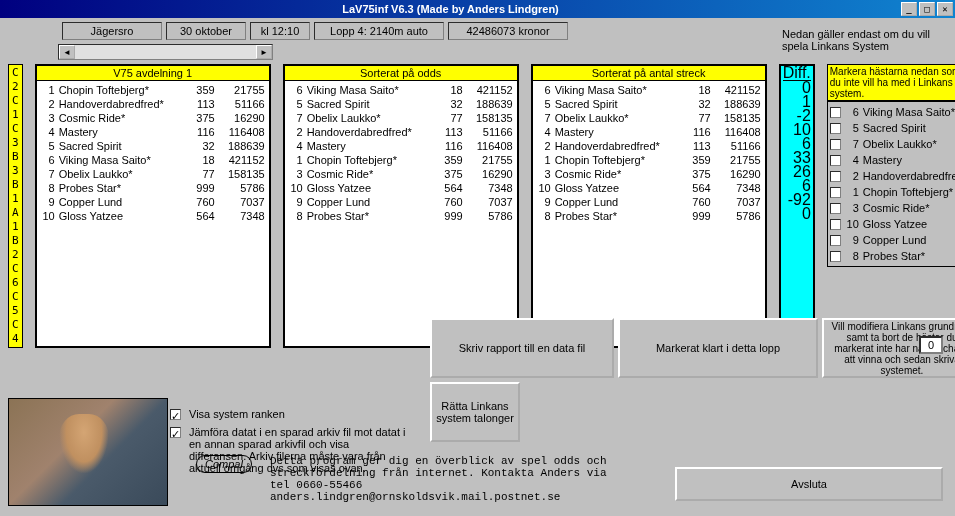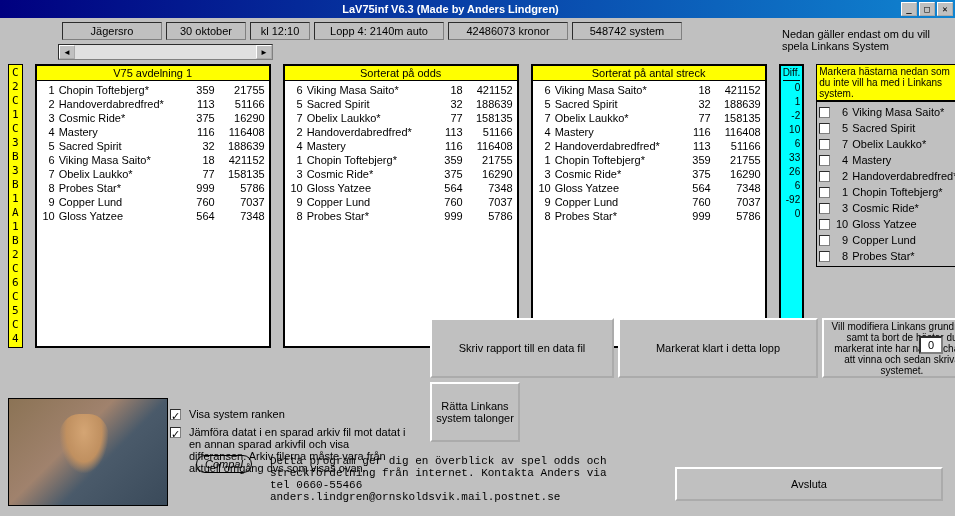--- a/index.html
+++ b/index.html
@@ -18,21 +18,21 @@
 .tables { display: flex; gap: 12px; margin-top: 4px; }
 .leftcodes { background: #ffff00; border: 1px solid #000; font-size: 11px; padding: 1px 3px; line-height: 14px; font-family: monospace; }
 .tbl { border: 2px solid #000; background: #fff; font-size: 11px; }
 .tbl-head { background: #ffff00; text-align: center; font-weight: normal; border-bottom: 1px solid #000; padding: 1px; }
 .tbl-body { padding: 2px 4px; line-height: 14px; }
 .tbl-row { display: flex; white-space: nowrap; }
 .c-rank { width: 18px; text-align: right; padding-right: 4px; }
 .c-name { width: 120px; overflow: hidden; }
 .c-v1 { width: 36px; text-align: right; }
 .c-v2 { width: 50px; text-align: right; }
-.diff-col { background: #00ffff; border: 2px solid #000; font-size: 10px; text-align: right; padding: 0 2px; line-height: 14px; }
+.diff-col { background: #00ffff; border: 2px solid #000; font-size: 16px; text-align: right; padding: 0 2px; line-height: 14px; }
 .diff-head { background: #00ffff; text-align: center; border-bottom: 1px solid #000; }
 .checklist { border: 1px solid #000; background: #c0c0c0; padding: 2px; font-size: 11px; line-height: 16px; }
 .chk-row { display: flex; align-items: center; gap: 4px; white-space: nowrap; }
 .chk-box { width: 11px; height: 11px; background: #fff; border: 1px inset #808080; }
 .bottom { margin-top: 60px; display: flex; }
 .stats { font-size: 11px; line-height: 16px; }
 .stats-row { display: flex; gap: 8px; }
 .stats-val { background: #000080; color: #fff; padding: 0 6px; width: 60px; text-align: right; border: 1px inset #808080; }
 .checkarea { margin-left: 24px; }
 .chk2 { display: flex; gap: 8px; margin-bottom: 6px; align-items: flex-start; }
@@ -58,21 +58,20 @@
 </div>
 
 <div class="content">
   <div class="toprow">
     <div style="width:50px"></div>
     <div class="topcell" style="width:100px">Jägersro</div>
     <div class="topcell" style="width:80px">30 oktober</div>
     <div class="topcell" style="width:60px">kl 12:10</div>
     <div class="topcell" style="width:130px">Lopp 4: 2140m auto</div>
     <div class="topcell" style="width:120px">42486073 kronor</div>
-    <div class="topcell" style="width:110px">548742 system</div>
   </div>
 
   <div class="scrollbar">
     <div class="scrollbtn">◄</div>
     <div class="scrolltrack"></div>
     <div class="scrollbtn">►</div>
   </div>
 
   <div class="right-note">Nedan gäller endast om du vill spela Linkans System</div>
 

